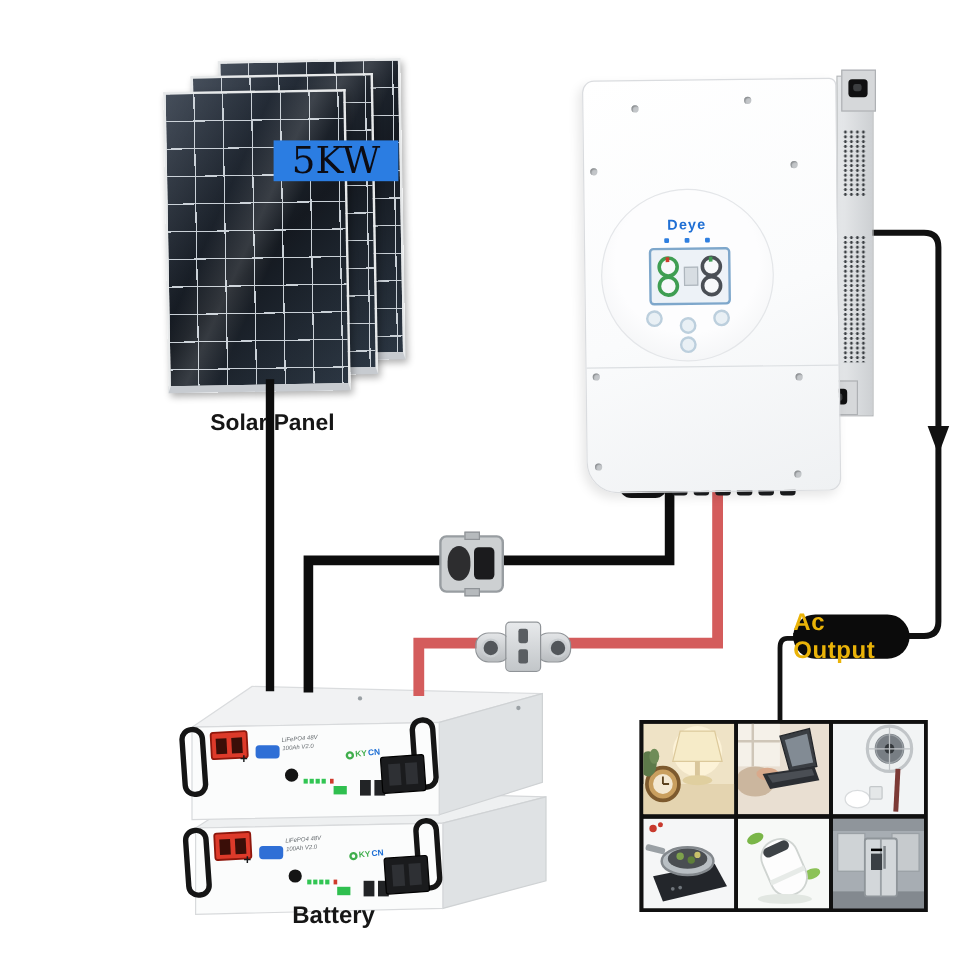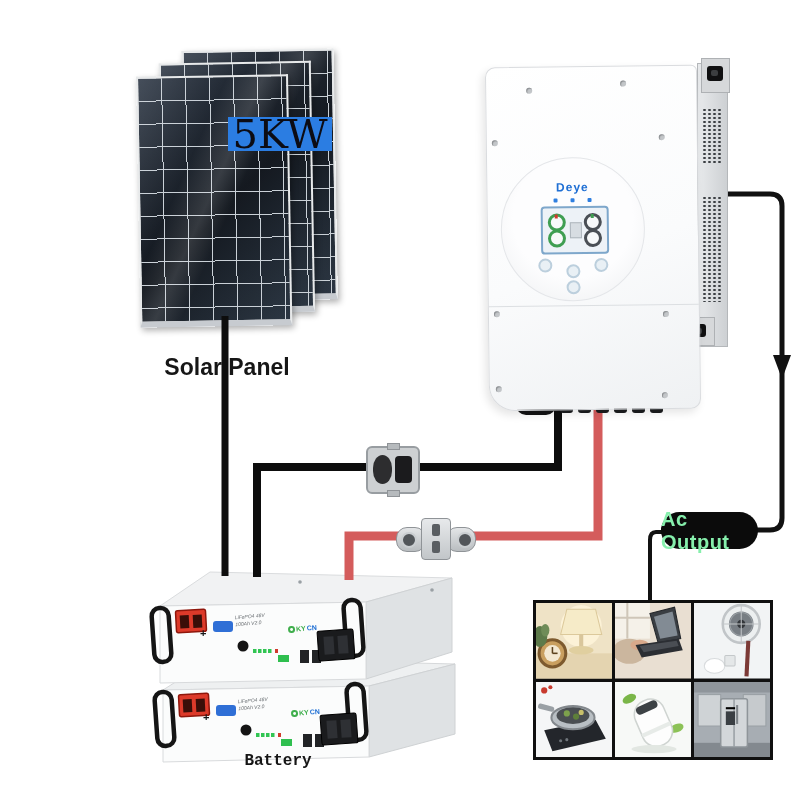--- a/index.html
+++ b/index.html
@@ -15,27 +15,27 @@
       linear-gradient(115deg, rgba(255,255,255,.12) 0%, rgba(255,255,255,.02) 34%, rgba(255,255,255,.16) 48%, rgba(255,255,255,.03) 58%),
       repeating-linear-gradient(to right, transparent 0 23px, #c8cfd6 23px 24px),
       repeating-linear-gradient(to bottom, transparent 0 22px, #c8cfd6 22px 23px),
       linear-gradient(135deg,#2c3644 0%,#0d1219 55%,#25303d 100%);
     box-shadow:2px 3px 6px rgba(0,0,0,.30);}
   .sp-back{left:46px;top:0px;}
   .sp-mid{left:23px;top:12px;}
   .sp-front{left:0px;top:25px;}
   .pv-label{background:#2b7de2;color:#0c0c14;font-family:"DejaVu Serif",serif;
     display:flex;align-items:center;justify-content:center;z-index:6;}
-  .pv-power{left:228px;top:117px;width:104px;height:34px;font-size:40px;}
+  .pv-power{left:228px;top:117px;width:104px;height:34px;font-size:31px;}
   .pv-daily{left:227px;top:174px;width:106px;height:32px;font-size:23px;}
 
   
   .caption{color:#161616;font-weight:600;text-align:center;z-index:7;}
-  .cap-solar{left:138px;top:354px;width:178px;font-size:23px;}
-  .cap-battery{left:208px;top:752px;width:140px;font-size:16px;font-family:Liberation Mono, monospace;}
+  .cap-solar{left:138px;top:342px;width:178px;font-size:19px;}
+  .cap-battery{left:208px;top:752px;width:140px;font-size:20px;}
   .cap-house{left:558px;top:761px;width:196px;font-size:23px;}
 
   
   .wires{left:0;top:0;z-index:3;}
   .battery-svg{left:0;top:0;z-index:2;}
 
   
   .conn-black{left:366px;top:446px;width:50px;height:44px;background:#cdd0d2;border:2px solid #989da1;
     border-radius:6px;z-index:4;}
   .conn-black .blob-l{position:absolute;left:5px;top:7px;width:19px;height:29px;background:#2d2d2f;border-radius:50%/45%;}
@@ -83,21 +83,21 @@
   .gauge.g3{left:5px;bottom:5px;border:3px solid #3f9e52;}
   .gauge.g4{right:5px;bottom:5px;border:3px solid #4a4f55;}
   .disp-mid{position:absolute;left:27px;top:14px;width:10px;height:14px;background:#d7dde2;border:1px solid #aeb6bd;}
   .touch{position:absolute;width:10px;height:10px;border-radius:50%;border:2px solid #bccfdd;background:#e9f0f5;}
   .glands{left:516px;top:391px;width:150px;height:24px;z-index:4;}
   .dome{position:absolute;left:0;top:2px;width:40px;height:22px;background:#131314;border-radius:10px;}
   .gland{position:absolute;top:0;width:13px;height:19px;background:#1b1c1e;border-radius:3px;border-top:3px solid #35373a;}
 
   
   .ac-pill{left:661px;top:512px;width:97px;height:37px;background:#0b0b0b;border-radius:19px;
-    color:#86efac;font-size:20px;font-weight:700;display:flex;align-items:center;justify-content:center;
+    color:#eab308;font-size:20px;font-weight:700;display:flex;align-items:center;justify-content:center;
     z-index:6;letter-spacing:0.5px;}
 
   
   .bat-text{z-index:4;color:#676c70;font-style:italic;font-size:5px;line-height:6.5px;transform:rotate(-5deg);white-space:nowrap;}
   .bat-logo{z-index:4;display:flex;align-items:center;gap:1px;transform:rotate(-5deg);font-size:7px;font-weight:700;}
   .bat-logo .ring{width:7px;height:7px;border:2px solid #3fae4c;border-radius:50%;box-sizing:border-box;}
   .bat-logo .ky{color:#3fae4c;} .bat-logo .cn{color:#1f6fd4;}
   .bat-plus{z-index:4;font-size:11px;font-weight:700;color:#16181a;}
 
   

